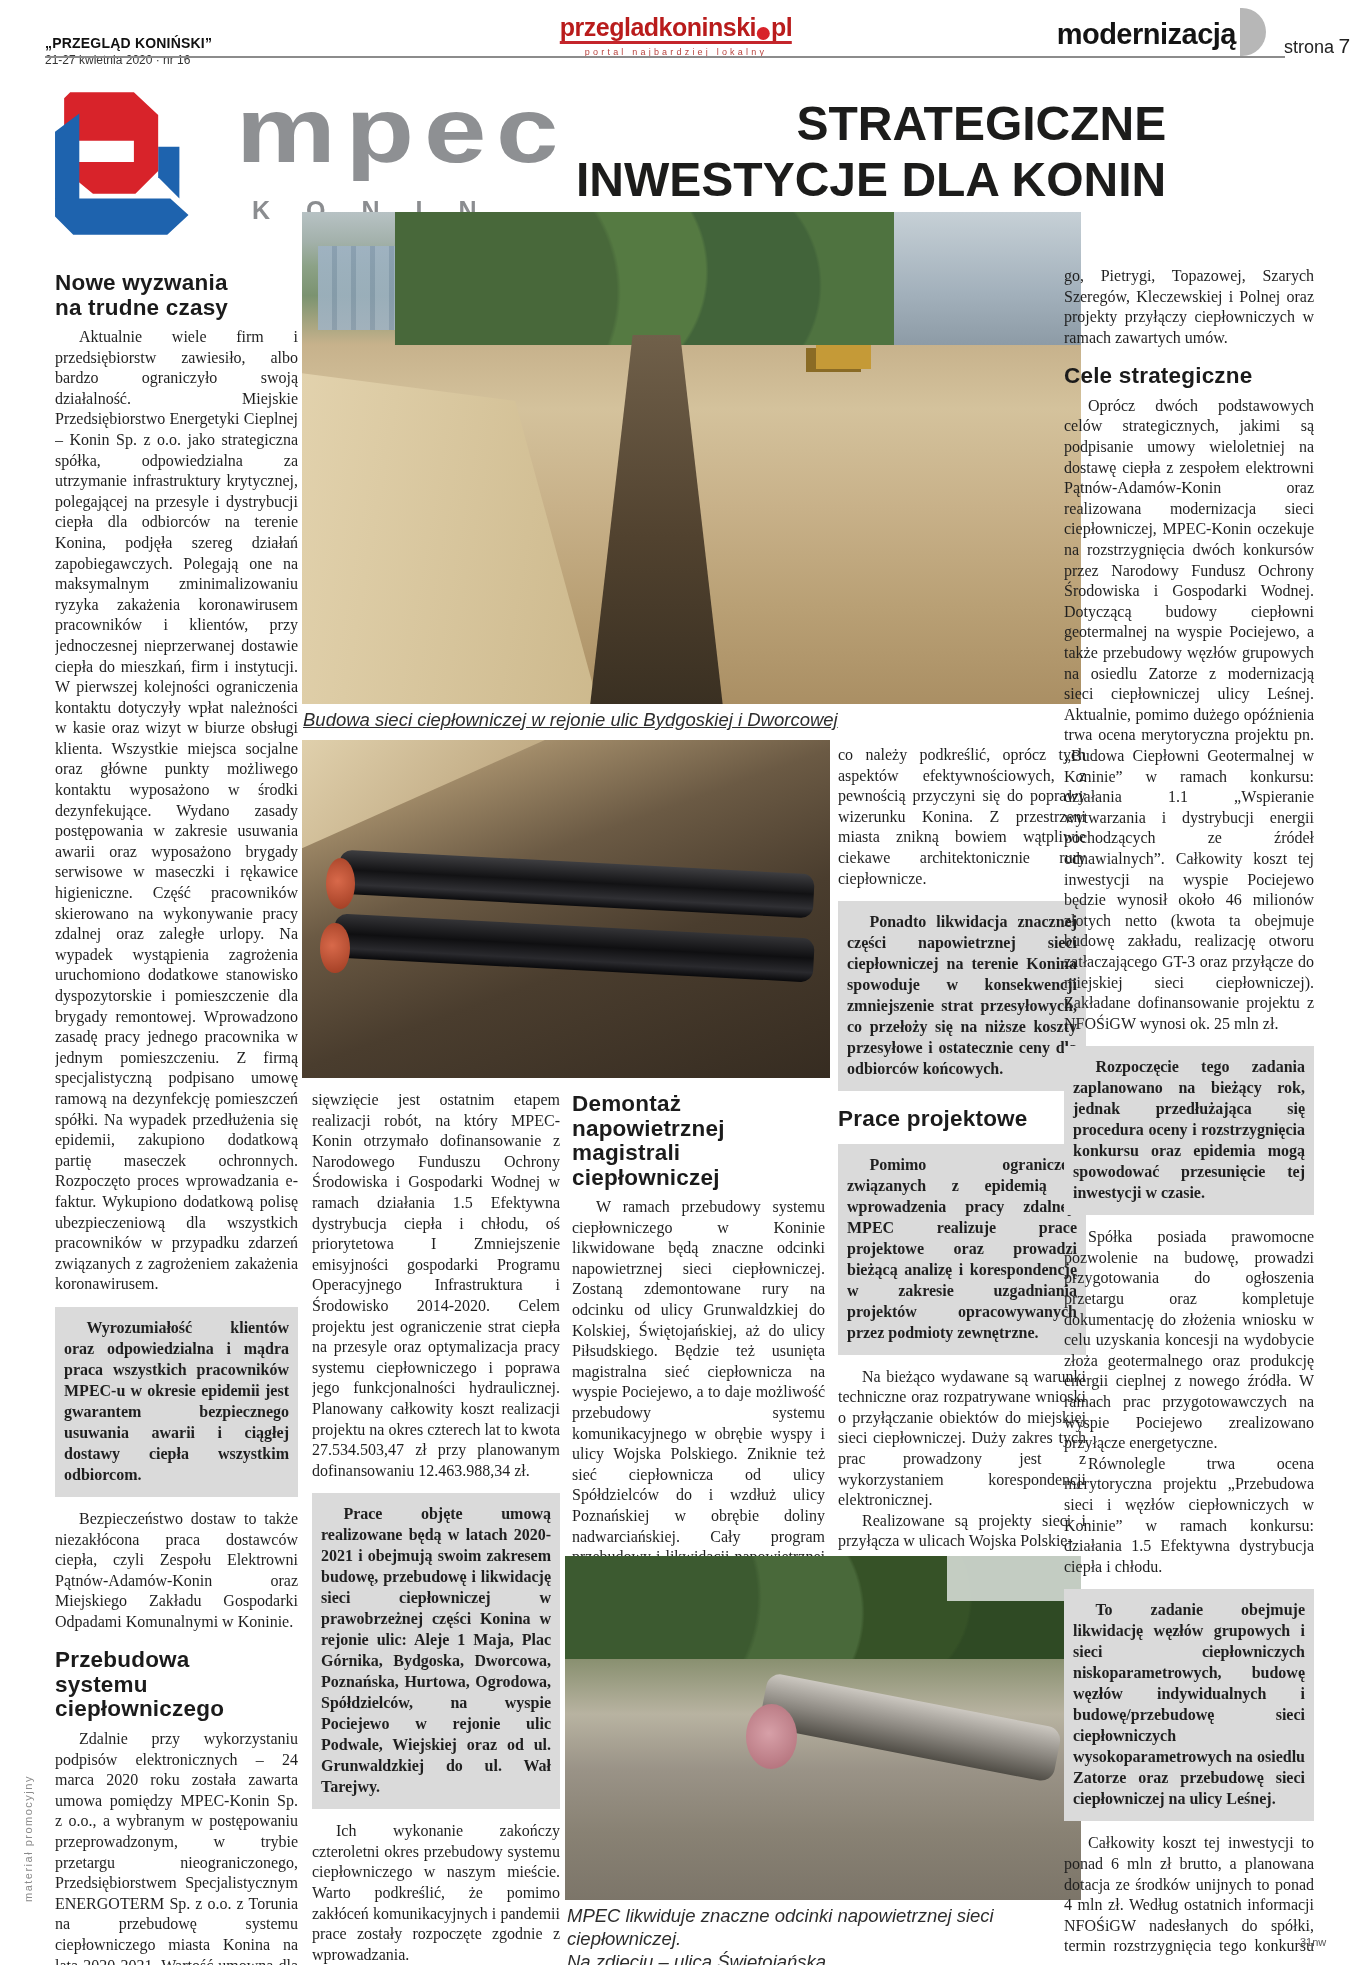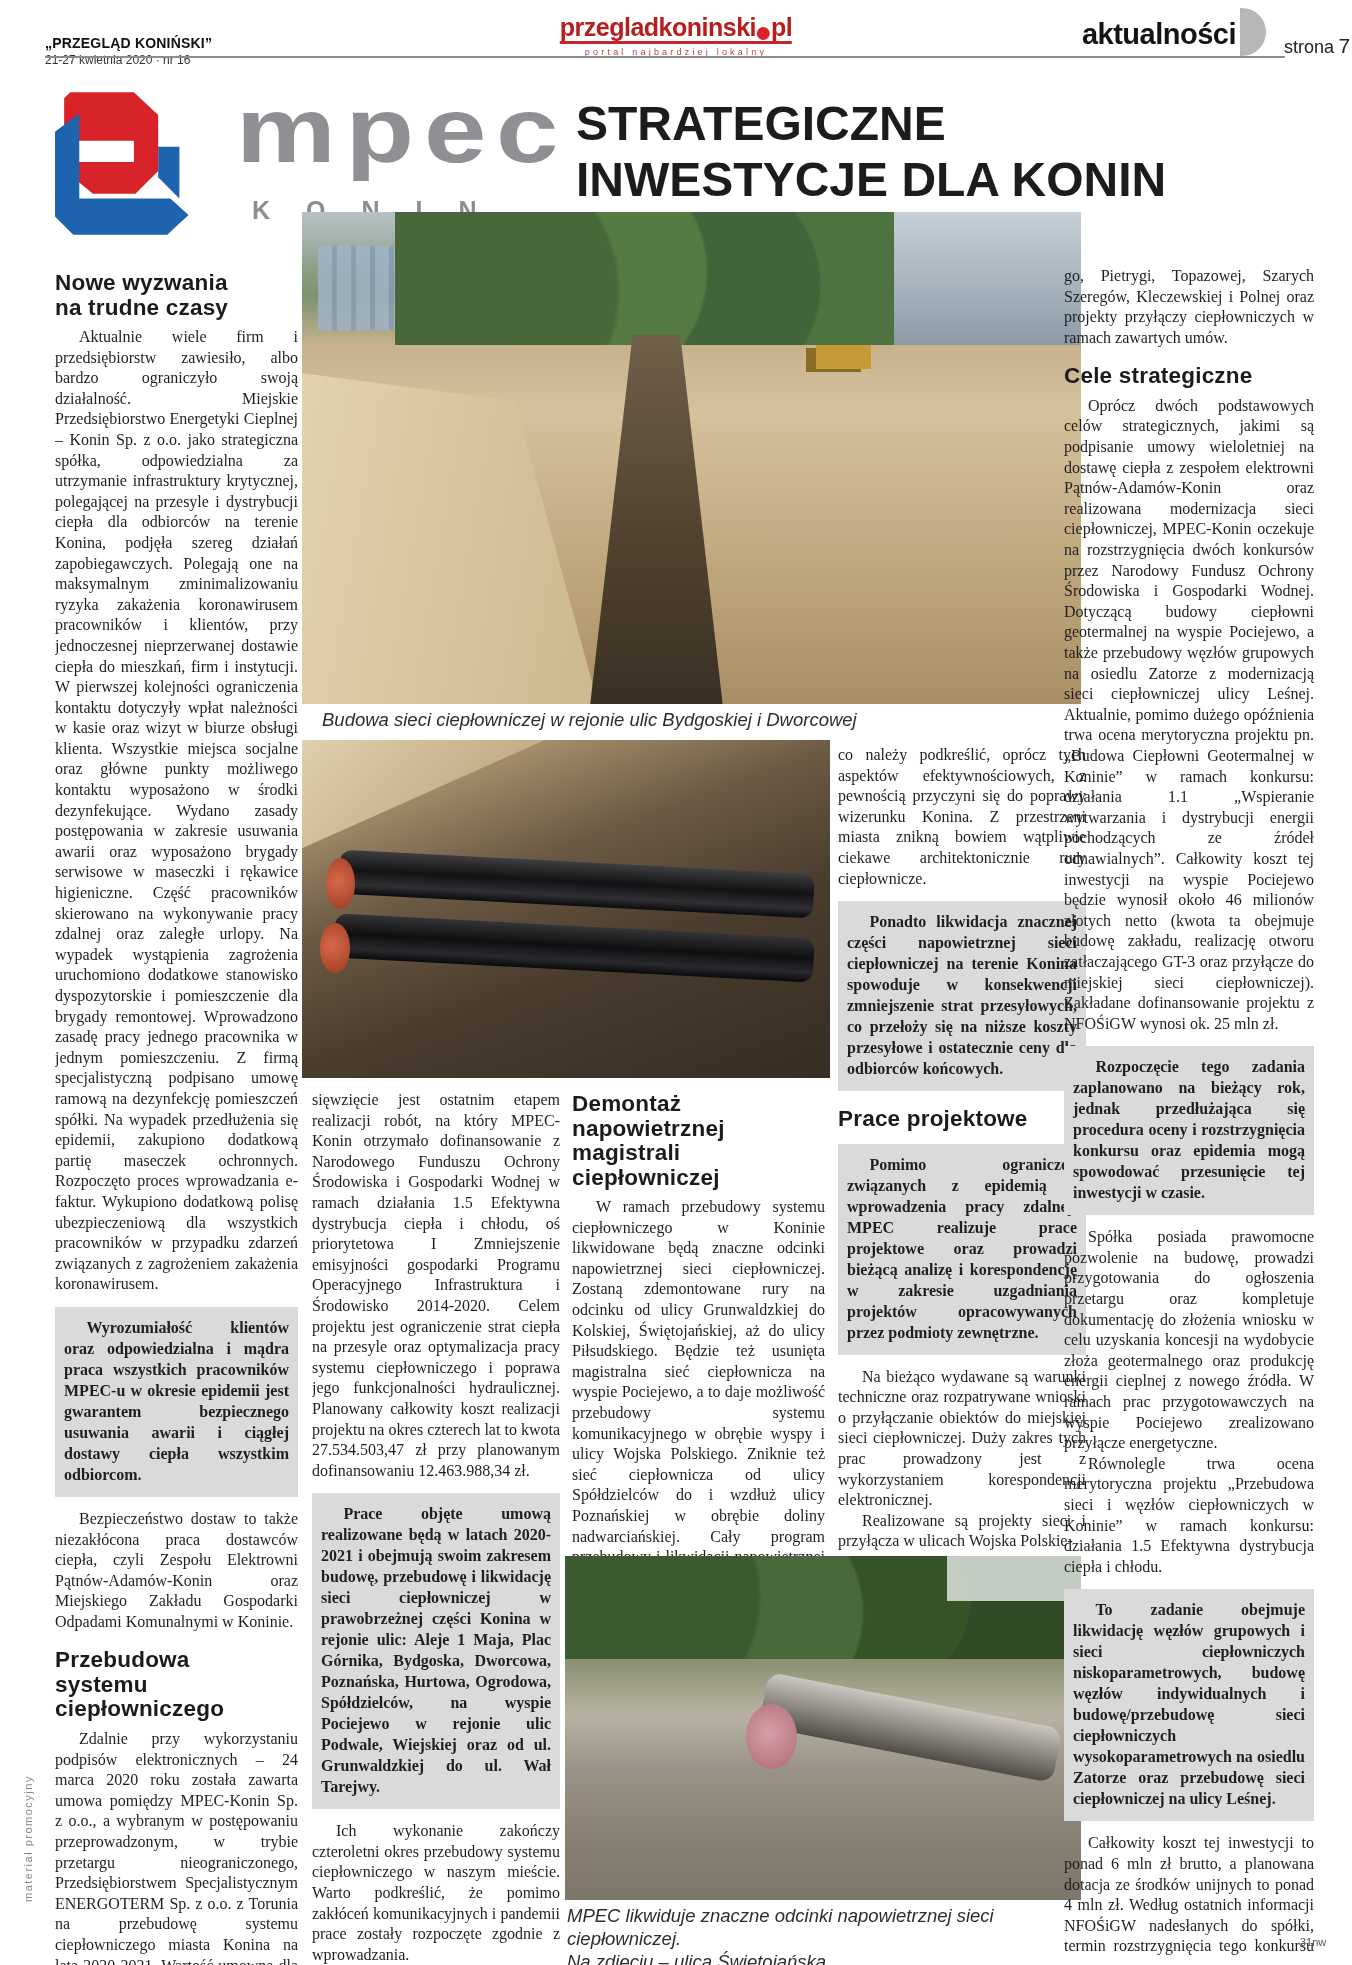--- a/index.html
+++ b/index.html
@@ -27,21 +27,21 @@
   .hdr-rule{position:absolute;left:45px;top:56px;width:1240px;height:2px;background:#8c8c8c;}
 
   
   .emblem{position:absolute;left:52px;top:86px;width:182px;height:152px;}
   .brand{position:absolute;left:236px;top:84px;font-family:"Liberation Sans",sans-serif;
          font-size:92px;font-weight:bold;color:#8e9093;letter-spacing:8px;line-height:1;
          transform:scaleX(1.22);transform-origin:left top;}
   .brand-city{position:absolute;left:252px;top:196px;font-family:"Liberation Sans",sans-serif;
               font-size:25px;font-weight:600;color:#8b8d90;letter-spacing:36px;}
   .headline{position:absolute;left:576px;top:96px;font-family:"Liberation Sans",sans-serif;
-            font-weight:800;color:#1c1c1b;font-size:48px;line-height:56px;letter-spacing:0;}
+            font-weight:800;color:#1c1c1b;font-size:48px;line-height:56px;letter-spacing:0;text-align:right;}
 
   
   .photo{position:absolute;overflow:hidden;background:#999;}
   .ph1{left:302px;top:212px;width:779px;height:492px;
     background:linear-gradient(180deg,#b7c2c4 0%,#a3b1ab 6%,#8ca287 11%,#7b9370 17%,
       #c7b28c 27%,#d4c29c 40%,#c8b189 60%,#b9a075 80%,#aa8f64 100%);}
   .ph1-bldg-l{position:absolute;left:2%;top:7%;width:30%;height:17%;opacity:.85;
     background:repeating-linear-gradient(90deg,#9fb3c6 0 14px,#879db3 14px 19px);}
   .ph1-bldg-r{position:absolute;right:0;top:0;width:27%;height:27%;
     background:linear-gradient(180deg,#c6d0d6 0%,#a3b1bc 60%,#8d9ba6 100%);}
@@ -87,21 +87,21 @@
       radial-gradient(circle at 88% 55%,#2f4a24 0 36%,rgba(0,0,0,0) 37%);}
   .ph3-sky{position:absolute;right:0;top:0;width:26%;height:13%;background:#dde3de;opacity:.85;}
   .ph3-pipe{position:absolute;left:38%;top:42%;width:58%;height:16%;border-radius:14px;
     transform:rotate(11deg);
     background:linear-gradient(180deg,#ccc8c1 0%,#8a867f 55%,#504d46 100%);}
   .ph3-cap{position:absolute;left:35%;top:43%;width:10%;height:19%;border-radius:50%;
     background:radial-gradient(circle at 45% 45%,#d7a0a8,#ad6a74);}
 
   .caption{position:absolute;font-family:"Liberation Sans",sans-serif;font-style:italic;
            font-size:18.5px;line-height:23px;color:#2d2d2d;}
-  .cap1{left:322px;top:708px;width:779px;}
+  .cap1{left:303px;top:708px;width:779px;text-decoration:underline;}
   .cap2{left:567px;top:1904px;width:516px;}
 
   
   .col{position:absolute;text-align:justify;font-size:16px;line-height:20.6px;overflow:hidden;}
   .col1{left:55px; top:215px;width:243px;height:1750px;padding-top:56px;box-sizing:border-box;}
   .col2{left:312px;top:1090px;width:248px;height:875px;}
   .col3{left:572px;top:1080px;width:253px;height:476px;padding-top:12px;box-sizing:border-box;}
   .col4{left:838px;top:745px;width:248px;height:810px;}
   .col5{left:1064px;top:260px;width:250px;height:1700px;padding-top:6px;box-sizing:border-box;}
   .p{margin:0;text-indent:1.5em;}
@@ -129,21 +129,21 @@
   <div class="hdr-left">
     <span class="np-title">„PRZEGLĄD KONIŃSKI”</span>
     <span class="np-issue">21-27 kwietnia 2020 · nr 16</span>
   </div>
   <div class="portal">
     <div class="portal-line">
       <span>przegladkoninski</span><span class="portal-dot"></span><span>pl</span>
     </div>
     <div class="portal-tag">portal najbardziej lokalny</div>
   </div>
-  <div class="section-label">aktualności</div>
+  <div class="section-label">modernizacją</div>
   <div class="half-disc"></div>
   <div class="strona">
     <span class="lbl">strona</span>
     <span class="num">7</span>
   </div>
   <div class="hdr-rule"></div>
 
   <svg class="emblem" viewBox="0 0 120 100" aria-hidden="true">
     <polygon points="70,40 84,40 84,74 70,60" fill="#1e63ae"></polygon>
     <path d="M12,4 H54 L70,19 V56 L55,71 H27 L15,61 V50 H54 V36 H15 L8,29 V8 Z" fill="#d8232a"></path>

